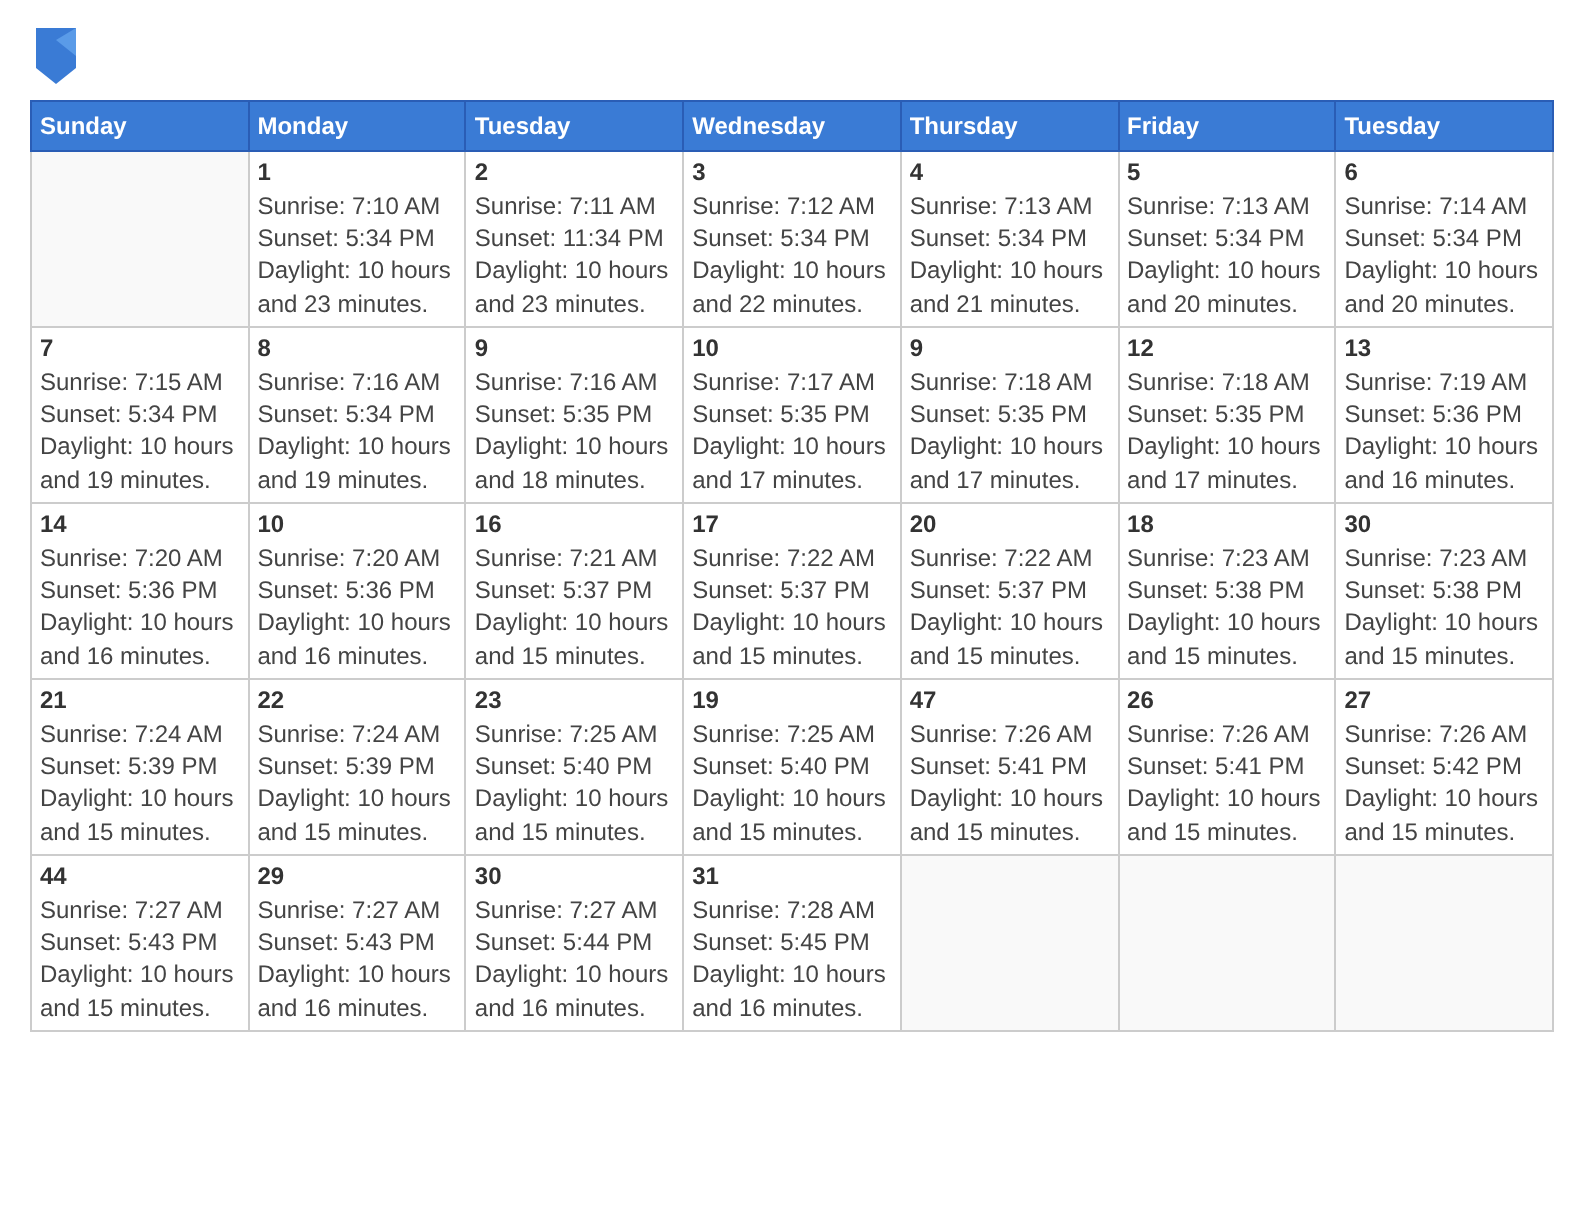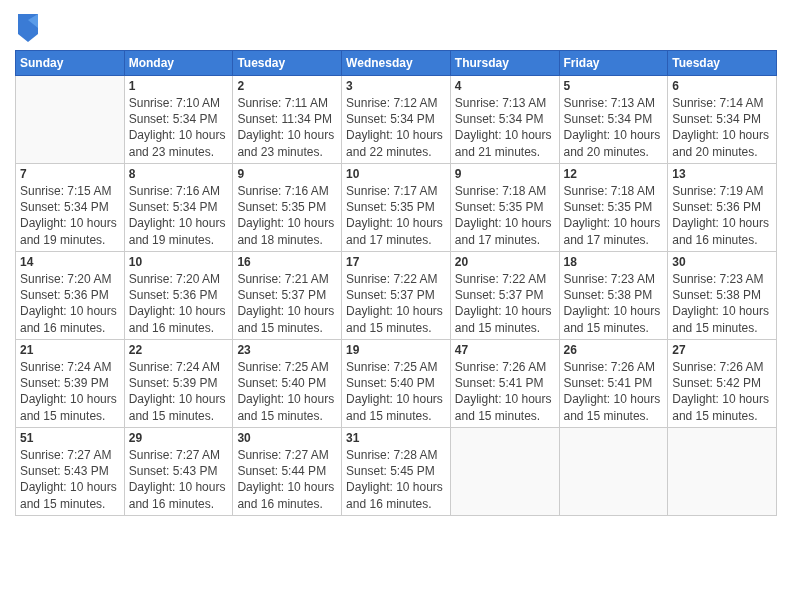--- a/index.html
+++ b/index.html
@@ -331,21 +331,21 @@
           <td>
             <span class="day-number">27</span>
             <div class="day-info">Sunrise: 7:26 AM
 Sunset: 5:42 PM
 Daylight: 10 hours
 and 15 minutes.</div>
           </td>
         </tr>
         <tr class="last-row">
           <td>
-            <span class="day-number">51</span>
+            <span class="day-number">44</span>
             <div class="day-info">Sunrise: 7:27 AM
 Sunset: 5:43 PM
 Daylight: 10 hours
 and 15 minutes.</div>
           </td>
           <td>
             <span class="day-number">29</span>
             <div class="day-info">Sunrise: 7:27 AM
 Sunset: 5:43 PM
 Daylight: 10 hours

